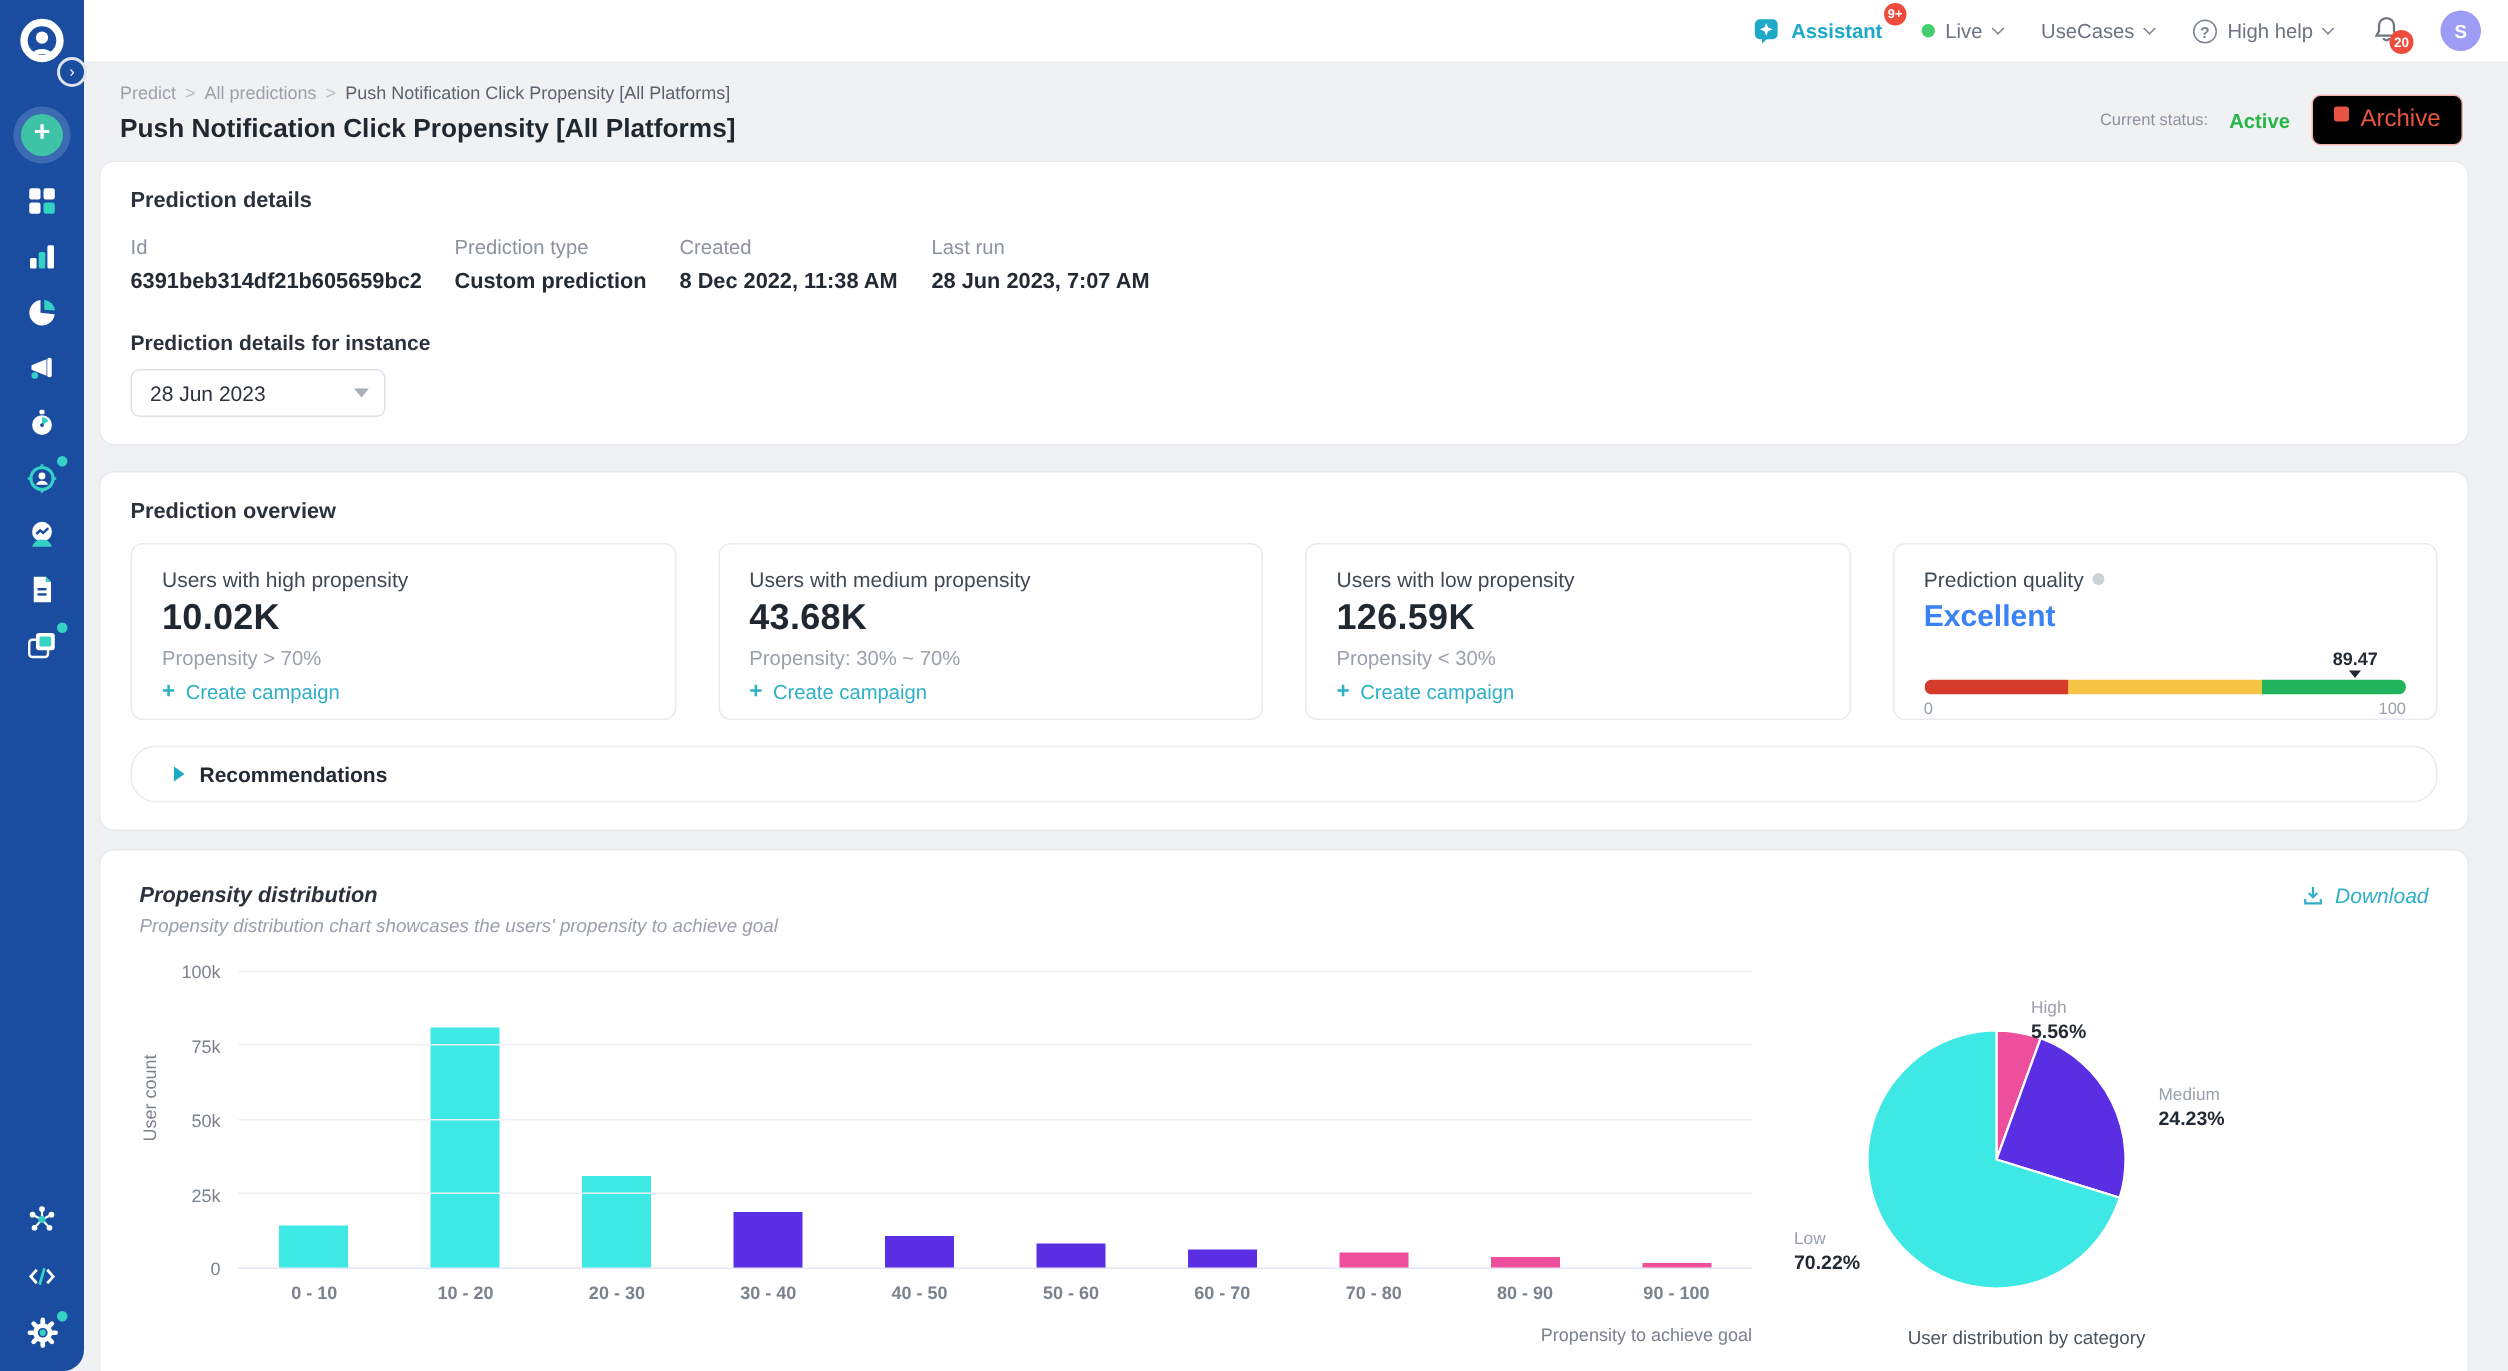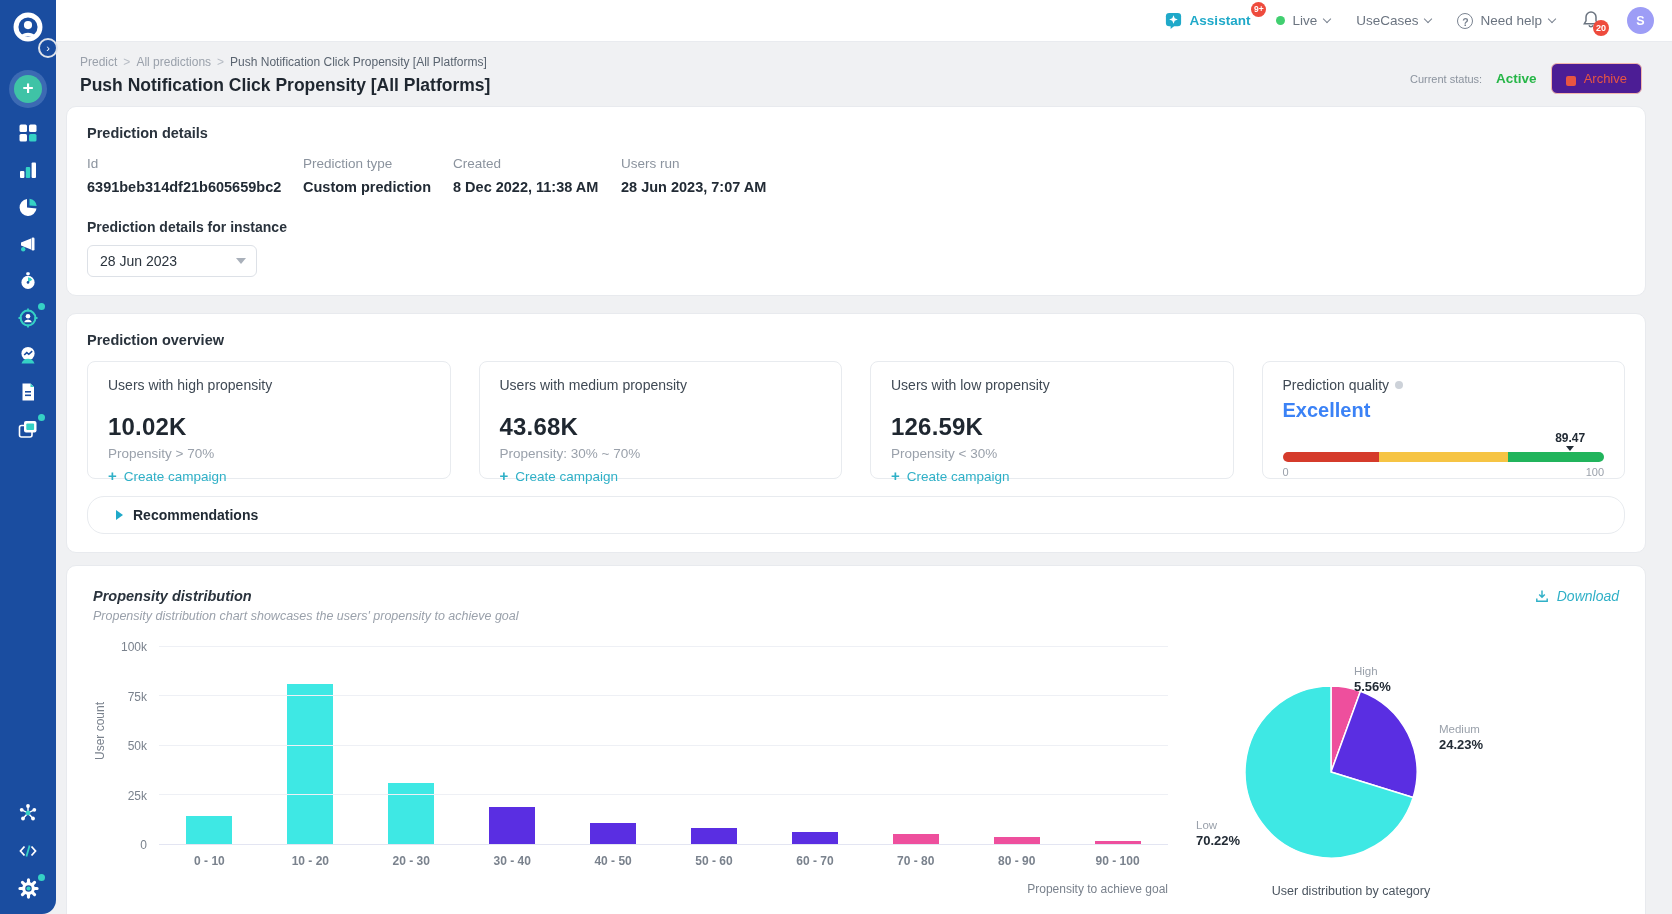--- a/index.html
+++ b/index.html
@@ -56,22 +56,22 @@
   .page-head { display:flex; justify-content:space-between; align-items:flex-start;
     padding:13px 4px 10px 14px; }
   .breadcrumb { font-size:12px; color:#9aa1ab; display:flex; gap:6px; }
   .breadcrumb .sep { color:#b6bcc4; }
   .breadcrumb .current { color:#5a6470; }
   .crumb-link { cursor:pointer; }
   .page-title { font-size:17.5px; font-weight:bold; color:#1f2730; margin-top:6px; }
   .head-right { display:flex; align-items:center; gap:14px; margin-top:8px; }
   .status-label { font-size:11px; color:#8b939e; }
   .status-value { font-size:13.5px; font-weight:bold; color:#26b647; }
-  .archive-btn { display:flex; align-items:flex-end; gap:8px; border:1px solid #f2b7ad;
-    border-radius:6px; background:#4c1d95; color:#e85542; font-size:13px; padding:7px 14px;
+  .archive-btn { display:flex; align-items:flex-start; gap:8px; border:1px solid #f2b7ad;
+    border-radius:6px; background:#000000; color:#e85542; font-size:16px; padding:7px 14px;
     cursor:pointer; font-family:inherit; }
   .archive-sq { width:10px; height:10px; background:#e85542; border-radius:2px; }
 
   
   .card { background:#fff; border:1px solid #e8eaee; border-radius:10px; }
   .details-card { padding:18px 20px; }
   .card-heading { font-size:14.5px; font-weight:bold; color:#2a333d; }
   .fields-row { display:flex; margin-top:15px; }
   .field { margin-right:0; }
   .field:nth-child(1){ width:216px; } .field:nth-child(2){ width:150px; }
@@ -81,21 +81,21 @@
   .instance-select { margin-top:10px; width:170px; height:32px; border:1px solid #dde1e7;
     border-radius:6px; background:#fff; display:flex; align-items:center; justify-content:space-between;
     padding:0 10px 0 12px; font-size:14px; color:#2a333d; cursor:pointer; }
   .select-caret { width:0; height:0; border-left:5px solid transparent; border-right:5px solid transparent;
     border-top:6px solid #a9b0ba; }
 
   .overview-card { margin-top:17px; padding:18px 20px 18px 20px; }
   .stats-row { display:flex; gap:28px; margin-top:13px; }
   .stat-card { flex:1; border:1px solid #e8ebef; border-radius:8px; padding:15px 20px; height:118px; }
   .stat-title { font-size:14px; color:#3f4954; }
-  .stat-value { font-size:24px; font-weight:bold; color:#1f2730; margin-top:20px; letter-spacing:.2px; }
+  .stat-value { font-size:24px; font-weight:bold; color:#1f2730; margin-top:4px; letter-spacing:.2px; }
   .stat-sub { font-size:13.5px; color:#9aa1ab; margin-top:5px; }
   .stat-action { display:flex; align-items:center; gap:7px; margin-top:8px; color:#2fb0c7;
     font-size:13.5px; cursor:pointer; width:fit-content; }
   .plus-glyph { font-size:15px; font-weight:bold; margin-top:-2px; }
   .quality-title-row { display:flex; align-items:center; gap:6px; }
   .info-dot { width:8px; height:8px; border-radius:50%; background:#cdd2d9; }
   .quality-value { font-size:20px; font-weight:bold; color:#3b82f6; margin-top:6px; }
   .gauge-wrap { position:relative; margin-top:30px; }
   .gauge-marker { position:absolute; top:-21px; transform:translateX(-50%); text-align:center; }
   .gauge-score { font-size:12px; color:#222b35; font-weight:bold; }
@@ -280,21 +280,21 @@
         <span class="live-dot"></span>
         <span>Live</span>
         <span class="caret"></span>
       </div>
       <div class="tb-item">
         <span>UseCases</span>
         <span class="caret"></span>
       </div>
       <div class="tb-item">
         <span class="help-circle">?</span>
-        <span>Need help</span>
+        <span>High help</span>
         <span class="caret"></span>
       </div>
       <div class="bell-wrap">
         <svg width="20" height="21" viewBox="0 0 24 24">
           <path d="M12 3a6 6 0 0 0-6 6v4.5L4 17h16l-2-3.5V9a6 6 0 0 0-6-6z" fill="none" stroke="#6b7480" stroke-width="1.8"></path>
           <path d="M9.6 19a2.5 2.5 0 0 0 4.8 0" fill="none" stroke="#6b7480" stroke-width="1.8"></path>
         </svg>
         <span class="bell-badge">20</span>
       </div>
       <div class="avatar">
@@ -334,21 +334,21 @@
           </div>
           <div class="field">
             <div class="field-label">Prediction type</div>
             <div class="field-value">Custom prediction</div>
           </div>
           <div class="field">
             <div class="field-label">Created</div>
             <div class="field-value">8 Dec 2022, 11:38 AM</div>
           </div>
           <div class="field">
-            <div class="field-label">Users run</div>
+            <div class="field-label">Last run</div>
             <div class="field-value">28 Jun 2023, 7:07 AM</div>
           </div>
         </div>
         <div class="instance-heading">Prediction details for instance</div>
         <div class="instance-select">
           <span>28 Jun 2023</span>
           <span class="select-caret"></span>
         </div>
       </section>
 

